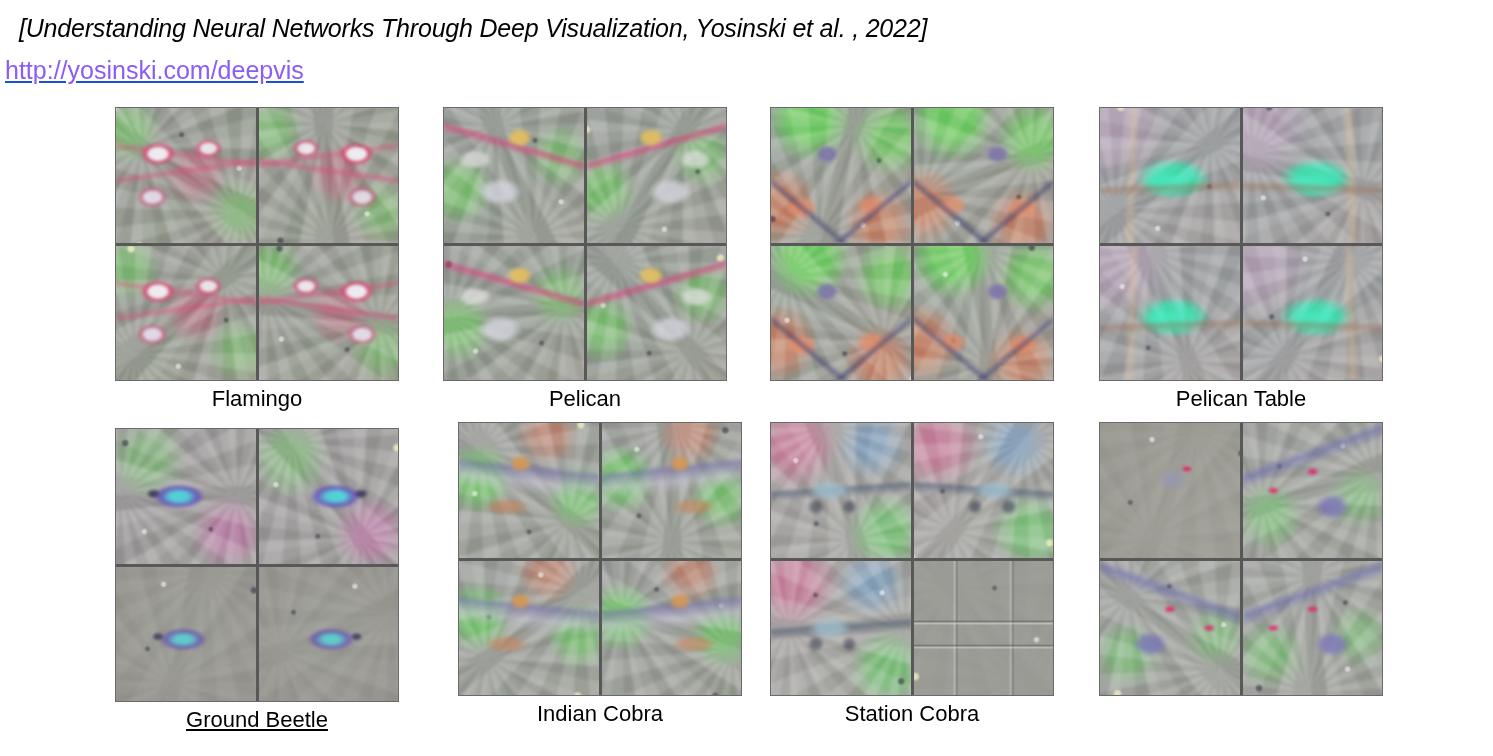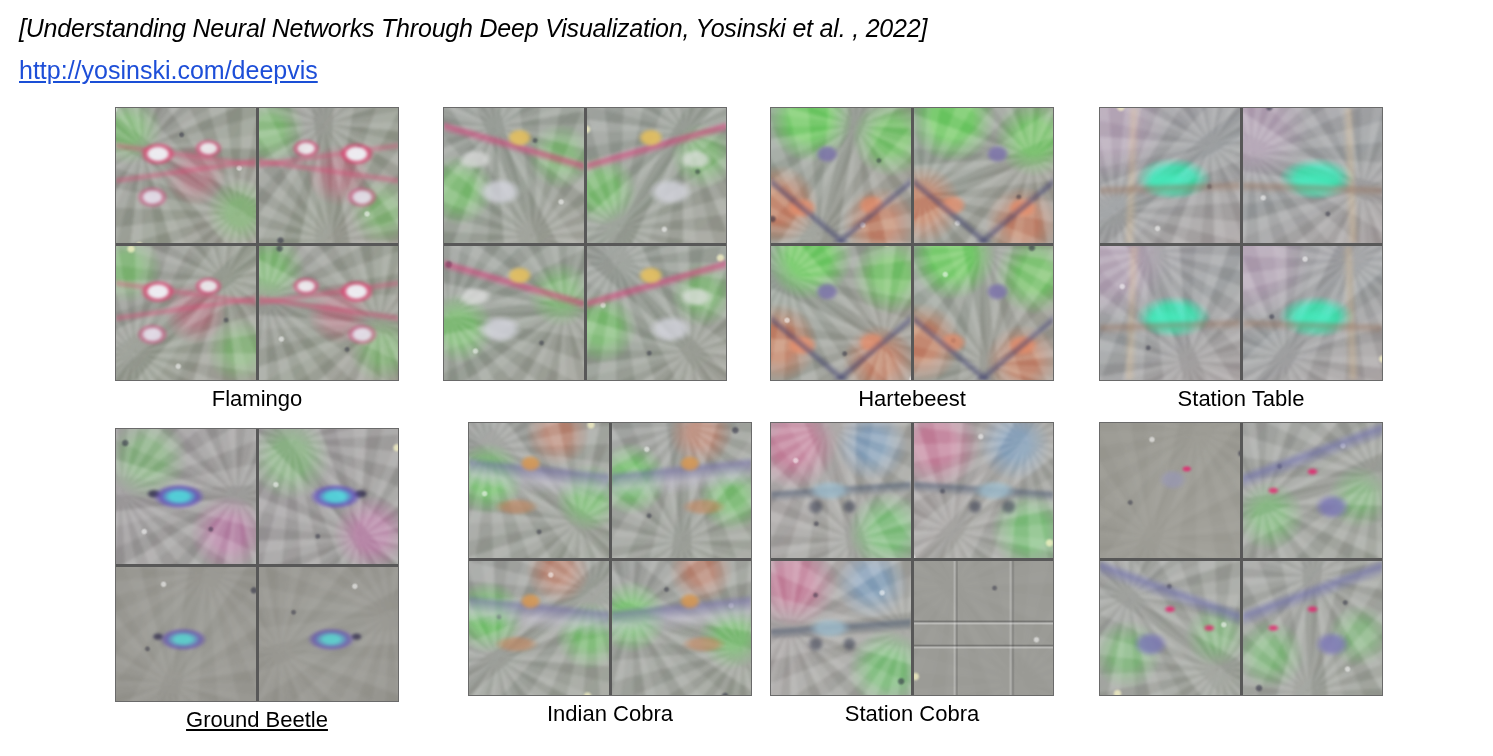--- a/index.html
+++ b/index.html
@@ -24,24 +24,24 @@
     top: 14px;
     font-size: 25px;
     font-style: italic;
     font-family: "Liberation Sans", sans-serif;
     color: #000000;
     white-space: nowrap;
     letter-spacing: -0.2px;
   }
   #deepvis-link {
     position: absolute;
-    left: 19px;
+    left: 5px;
     top: 56px;
     font-size: 25px;
-    color: #1d4ed8;
+    color: #8b5cf6;
     text-decoration: underline;
     text-decoration-color: #1a4fd6;
     white-space: nowrap;
     cursor: pointer;
     text-align: center;
   }
 
   
   #gallery {
     position: absolute;
@@ -347,20 +347,21 @@
             <div class="speckle" style="transform: rotate(143deg) scale(1.15);"></div>
             <div class="subject" style="transform: none;"></div>
           </div>
           <div class="cell pal-pelican" style="background-color: rgb(154, 154, 147);">
             <div class="base"></div>
             <div class="swirl" style="transform: rotate(196deg) scale(1.15);"></div>
             <div class="speckle" style="transform: rotate(196deg) scale(1.15);"></div>
             <div class="subject" style="transform: scaleX(-1);"></div>
           </div>
         </div>
+        <div class="caption">Pelican</div>
       </div>
       <div class="group" style="left: 748px; top: 107px;">
         <div class="montage" style="width: 284px; height: 274px; background: rgb(88, 88, 88);">
           <div class="cell pal-hartebeest" style="background-color: rgb(154, 154, 147);">
             <div class="base"></div>
             <div class="swirl" style="transform: rotate(74deg) scale(1.15);"></div>
             <div class="speckle" style="transform: rotate(74deg) scale(1.15);"></div>
             <div class="subject" style="transform: none;"></div>
           </div>
           <div class="cell pal-hartebeest" style="background-color: rgb(154, 154, 147);">
@@ -375,21 +376,20 @@
             <div class="speckle" style="transform: rotate(180deg) scale(1.15);"></div>
             <div class="subject" style="transform: none;"></div>
           </div>
           <div class="cell pal-hartebeest" style="background-color: rgb(154, 154, 147);">
             <div class="base"></div>
             <div class="swirl" style="transform: rotate(233deg) scale(1.15);"></div>
             <div class="speckle" style="transform: rotate(233deg) scale(1.15);"></div>
             <div class="subject" style="transform: scaleX(-1);"></div>
           </div>
         </div>
-        <div class="caption">Hartebeest</div>
       </div>
       <div class="group" style="left: 1077px; top: 107px;">
         <div class="montage" style="width: 284px; height: 274px; background: rgb(88, 88, 88);">
           <div class="cell pal-billiard" style="background-color: rgb(154, 154, 147);">
             <div class="base"></div>
             <div class="swirl" style="transform: rotate(111deg) scale(1.15);"></div>
             <div class="speckle" style="transform: rotate(111deg) scale(1.15);"></div>
             <div class="subject" style="transform: none;"></div>
           </div>
           <div class="cell pal-billiard" style="background-color: rgb(154, 154, 147);">
@@ -404,21 +404,21 @@
             <div class="speckle" style="transform: rotate(217deg) scale(1.15);"></div>
             <div class="subject" style="transform: none;"></div>
           </div>
           <div class="cell pal-billiard" style="background-color: rgb(154, 154, 147);">
             <div class="base"></div>
             <div class="swirl" style="transform: rotate(270deg) scale(1.15);"></div>
             <div class="speckle" style="transform: rotate(270deg) scale(1.15);"></div>
             <div class="subject" style="transform: scaleX(-1);"></div>
           </div>
         </div>
-        <div class="caption">Station Table</div>
+        <div class="caption">Pelican Table</div>
       </div>
       <div class="group" style="left: 93px; top: 428px; text-decoration: underline;">
         <div class="montage" style="width: 284px; height: 274px; background: rgb(88, 88, 88);">
           <div class="cell pal-beetle" style="background-color: rgb(154, 154, 147);">
             <div class="base"></div>
             <div class="swirl" style="transform: rotate(148deg) scale(1.15);"></div>
             <div class="speckle" style="transform: rotate(148deg) scale(1.15);"></div>
             <div class="subject" style="transform: none;"></div>
           </div>
           <div class="cell pal-beetle" style="background-color: rgb(154, 154, 147);">
@@ -435,21 +435,21 @@
           </div>
           <div class="cell pal-beetle-gray" style="background-color: rgb(154, 154, 147);">
             <div class="base"></div>
             <div class="swirl" style="transform: rotate(307deg) scale(1.15);"></div>
             <div class="speckle" style="transform: rotate(307deg) scale(1.15);"></div>
             <div class="subject" style="transform: scaleX(-1);"></div>
           </div>
         </div>
         <div class="caption">Ground Beetle</div>
       </div>
-      <div class="group" style="left: 446px; top: 422px;">
+      <div class="group" style="left: 436px; top: 422px;">
         <div class="montage" style="width: 284px; height: 274px; background: rgb(88, 88, 88);">
           <div class="cell pal-cobra" style="background-color: rgb(154, 154, 147);">
             <div class="base"></div>
             <div class="swirl" style="transform: rotate(185deg) scale(1.15);"></div>
             <div class="speckle" style="transform: rotate(185deg) scale(1.15);"></div>
             <div class="subject" style="transform: none;"></div>
           </div>
           <div class="cell pal-cobra" style="background-color: rgb(154, 154, 147);">
             <div class="base"></div>
             <div class="swirl" style="transform: rotate(238deg) scale(1.15);"></div>

